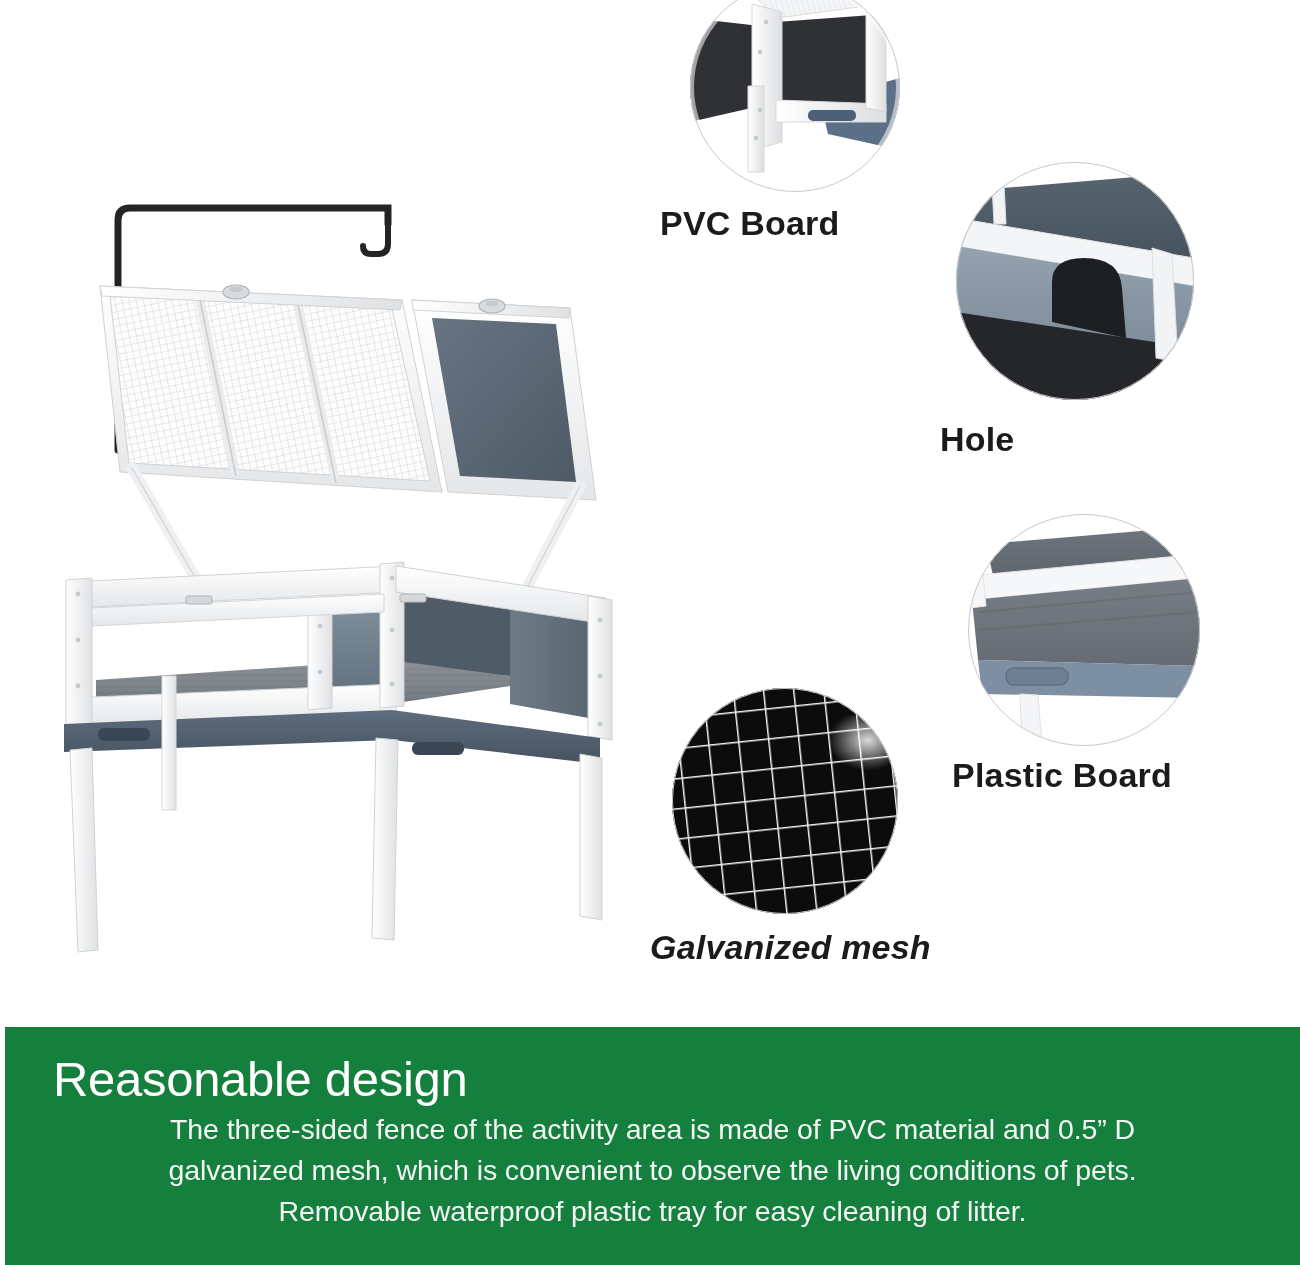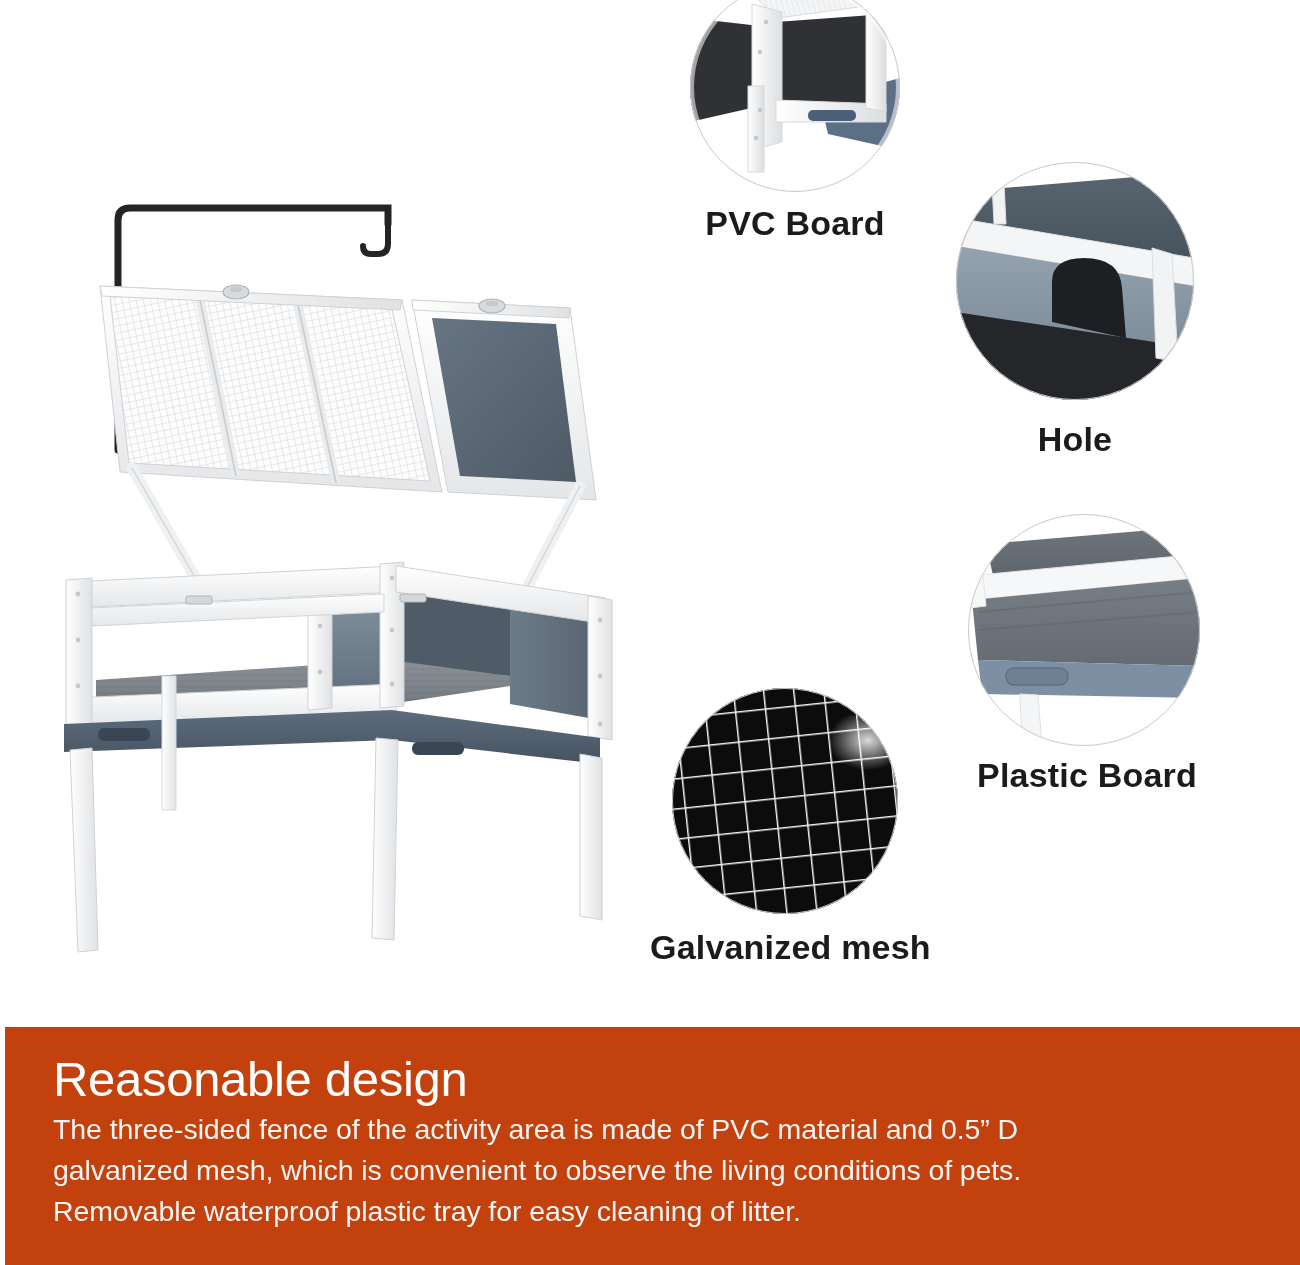--- a/index.html
+++ b/index.html
@@ -45,21 +45,21 @@
   .callout .disc svg { display: block; width: 100%; height: 100%; }
   .callout .disc-ring {
     position: absolute;
     border-radius: 50%;
     border: 1px solid #c9c9c9;
     pointer-events: none;
   }
   .callout .cap {
     position: absolute;
     width: 100%;
-    text-align: center;
+    text-align: left;
     color: #1b1b1b;
     font-size: 34px;
     font-weight: 700;
     letter-spacing: .2px;
     white-space: nowrap;
   }
 
   
   #co-pvc      { left: 660px;  top: -18px;  width: 270px; }
   #co-pvc   .disc      { left: 30px; top: 0;  width: 210px; height: 210px; }
@@ -72,50 +72,50 @@
   #co-hole  .cap       { top: 250px; margin-top: 8px; }
 
   #co-tray     { left: 952px;  top: 514px;  width: 270px; }
   #co-tray  .disc      { left: 16px; top: 0;  width: 232px; height: 232px; }
   #co-tray  .disc-ring { left: 16px; top: 0;  width: 230px; height: 230px; }
   #co-tray  .cap       { top: 242px; }
 
   #co-mesh     { left: 650px;  top: 688px;  width: 270px; }
   #co-mesh  .disc      { left: 22px; top: 0;  width: 226px; height: 226px; }
   #co-mesh  .disc-ring { left: 22px; top: 0;  width: 224px; height: 224px; }
-  #co-mesh  .cap       { top: 240px; }
+  #co-mesh  .cap       { top: 240px; font-style: italic; }
 
   
   #banner {
     position: absolute;
     left: 5px;
     top: 1027px;
     width: 1295px;
     height: 238px;
-    background: #c2410c;
+    background: #15803d;
     box-sizing: border-box;
     padding: 28px 48px 0 48px;
   }
   #banner-title {
     color: #ffffff;
     font-size: 49px;
     font-weight: 400;
     line-height: 1.02;
     letter-spacing: -.3px;
     margin: 0 0 4px 0;
     white-space: nowrap;
   }
   #banner-body {
     color: #f4f4f4;
     font-size: 28.5px;
     font-weight: 400;
     line-height: 41px;
     letter-spacing: -.1px;
   }
-  #banner-body .ln { display: block; white-space: nowrap; }
+  #banner-body .ln { display: block; white-space: nowrap; text-align: center; }
 </style>
 </head>
 <body>
 
 <div id="stage">
 
   <div id="hero">
     <svg viewBox="0 0 640 840" xmlns="http://www.w3.org/2000/svg">
       <defs>
         <linearGradient id="gWhite" x1="0" y1="0" x2="0" y2="1">

